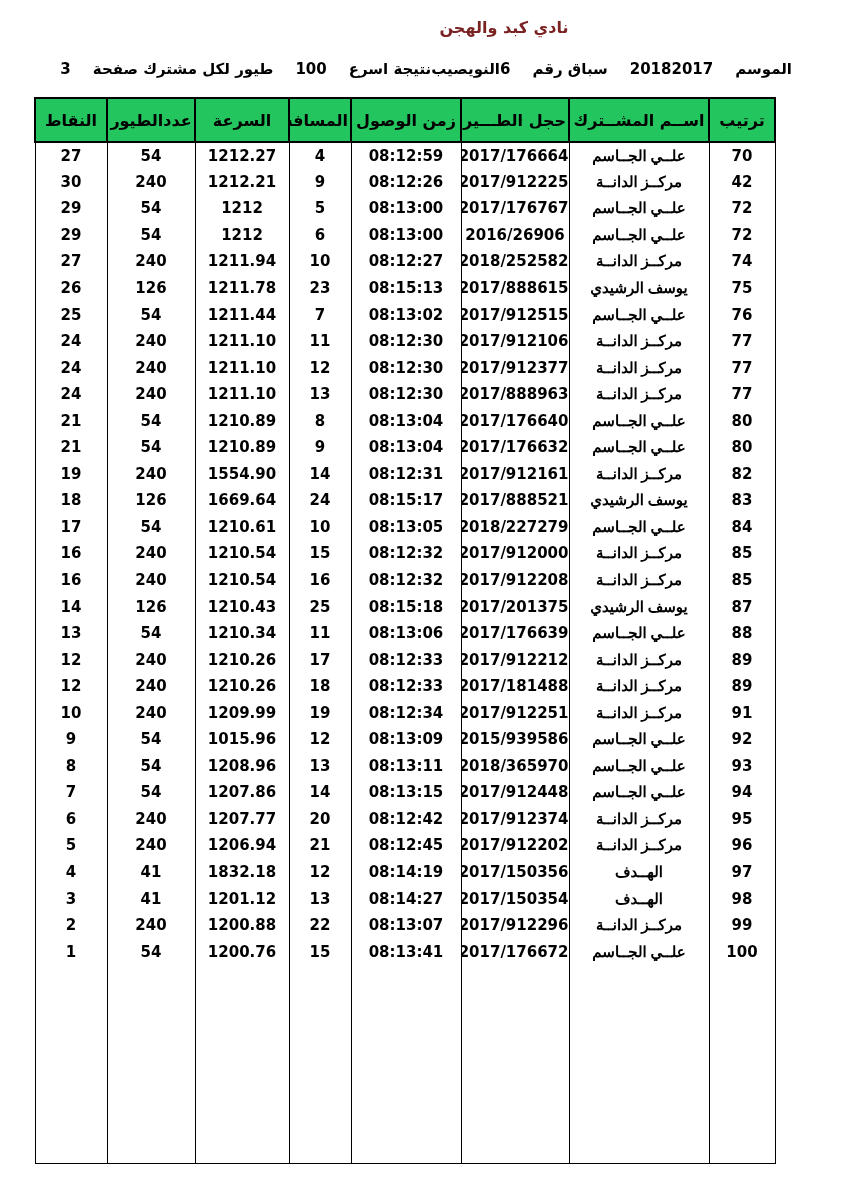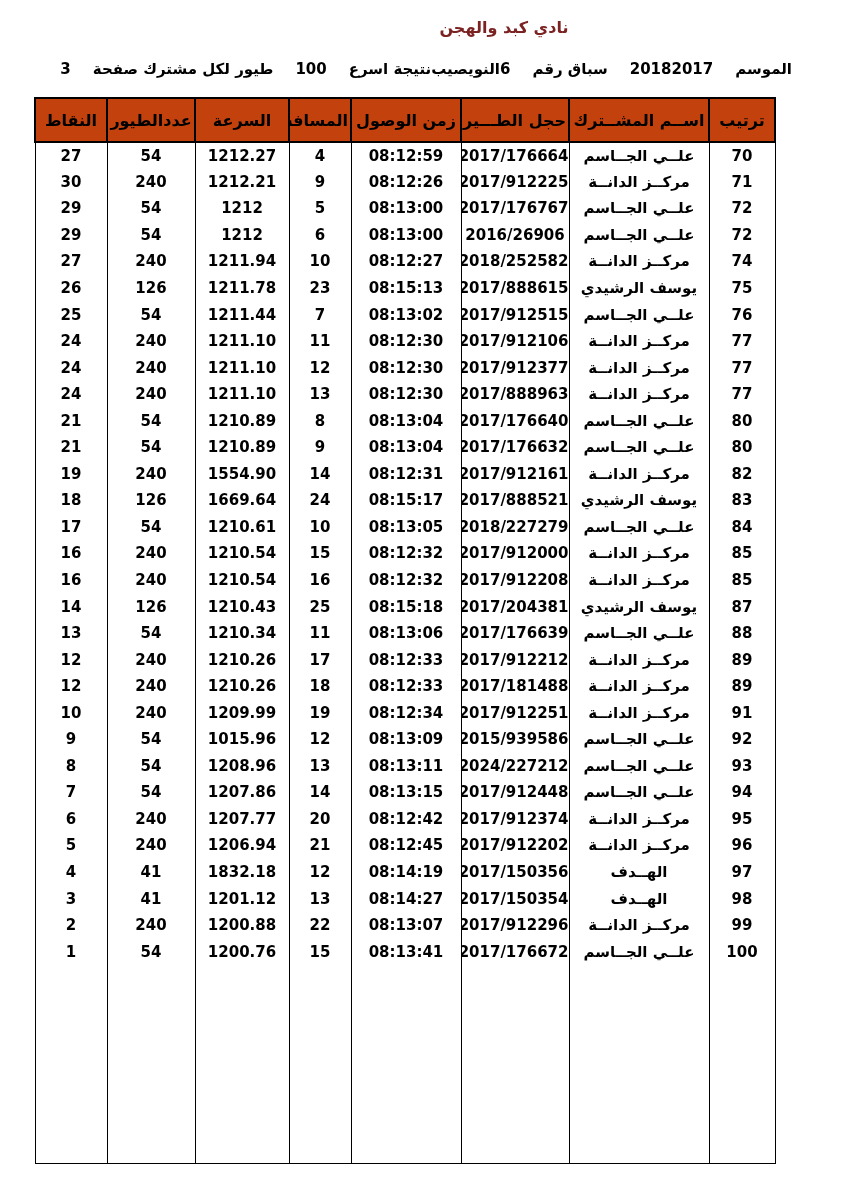--- a/index.html
+++ b/index.html
@@ -41,21 +41,21 @@
     position: absolute;
     top: 97px;
     right: 72px;
     width: 740px;
     border-collapse: collapse;
     table-layout: fixed;
     border: 1px solid #000;
   }
   table.race-table th {
     border: 2px solid #000;
-    background: #c2410c;
+    background: #22c55e;
     height: 44px;
     font-size: 16px;
     font-weight: bold;
     padding: 0 2px;
     text-align: center;
     vertical-align: middle;
     white-space: nowrap;
     overflow: hidden;
   }
   table.race-table td {
@@ -65,21 +65,21 @@
     border-bottom: none;
     height: 26.55px;
     padding: 0;
     text-align: center;
     vertical-align: middle;
     font-weight: bold;
     font-size: 15px;
     white-space: nowrap;
     overflow: hidden;
   }
-  td.col-name { font-size: 13px; }
+  td.col-name { font-size: 13px; font-family: Liberation Serif, serif; }
   td.col-ring, td.col-arrival_time { font-size: 14px; }
   td.col-speed { text-align: right; padding-right: 22px; }
   tr.filler-row td { height: 199px; }
 </style>
 </head>
 <body>
 
 <div class="page">
 
   <div class="club-title">نادي كبد والهجن</div>
@@ -128,21 +128,21 @@
           <td class="col-rank">70</td>
           <td class="col-name">علــي الجــاسم</td>
           <td class="col-ring">2017/176664</td>
           <td class="col-arrival_time">08:12:59</td>
           <td class="col-distance">4</td>
           <td class="col-speed">1212.27</td>
           <td class="col-bird_count">54</td>
           <td class="col-points">27</td>
         </tr>
         <tr>
-          <td class="col-rank">71</td>
+          <td class="col-rank">42</td>
           <td class="col-name">مركــز الدانــة</td>
           <td class="col-ring">2017/912225</td>
           <td class="col-arrival_time">08:12:26</td>
           <td class="col-distance">9</td>
           <td class="col-speed">1212.21</td>
           <td class="col-bird_count">240</td>
           <td class="col-points">30</td>
         </tr>
         <tr>
           <td class="col-rank">72</td>
@@ -290,21 +290,21 @@
           <td class="col-ring">2017/912208</td>
           <td class="col-arrival_time">08:12:32</td>
           <td class="col-distance">16</td>
           <td class="col-speed">1210.54</td>
           <td class="col-bird_count">240</td>
           <td class="col-points">16</td>
         </tr>
         <tr>
           <td class="col-rank">87</td>
           <td class="col-name">يوسف الرشيدي</td>
-          <td class="col-ring">2017/204381</td>
+          <td class="col-ring">2017/201375</td>
           <td class="col-arrival_time">08:15:18</td>
           <td class="col-distance">25</td>
           <td class="col-speed">1210.43</td>
           <td class="col-bird_count">126</td>
           <td class="col-points">14</td>
         </tr>
         <tr>
           <td class="col-rank">88</td>
           <td class="col-name">علــي الجــاسم</td>
           <td class="col-ring">2017/176639</td>
@@ -350,21 +350,21 @@
           <td class="col-ring">2015/939586</td>
           <td class="col-arrival_time">08:13:09</td>
           <td class="col-distance">12</td>
           <td class="col-speed">1015.96</td>
           <td class="col-bird_count">54</td>
           <td class="col-points">9</td>
         </tr>
         <tr>
           <td class="col-rank">93</td>
           <td class="col-name">علــي الجــاسم</td>
-          <td class="col-ring">2024/227212</td>
+          <td class="col-ring">2018/365970</td>
           <td class="col-arrival_time">08:13:11</td>
           <td class="col-distance">13</td>
           <td class="col-speed">1208.96</td>
           <td class="col-bird_count">54</td>
           <td class="col-points">8</td>
         </tr>
         <tr>
           <td class="col-rank">94</td>
           <td class="col-name">علــي الجــاسم</td>
           <td class="col-ring">2017/912448</td>

